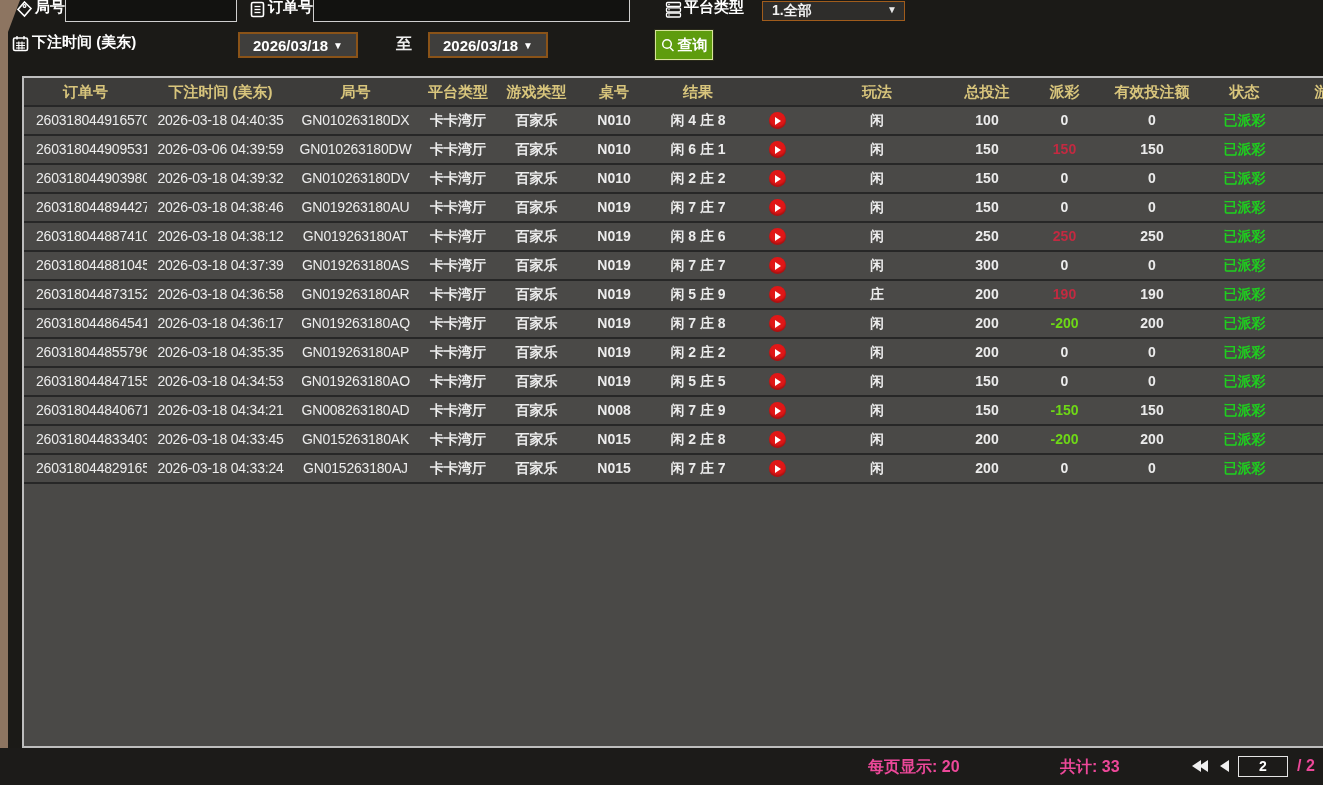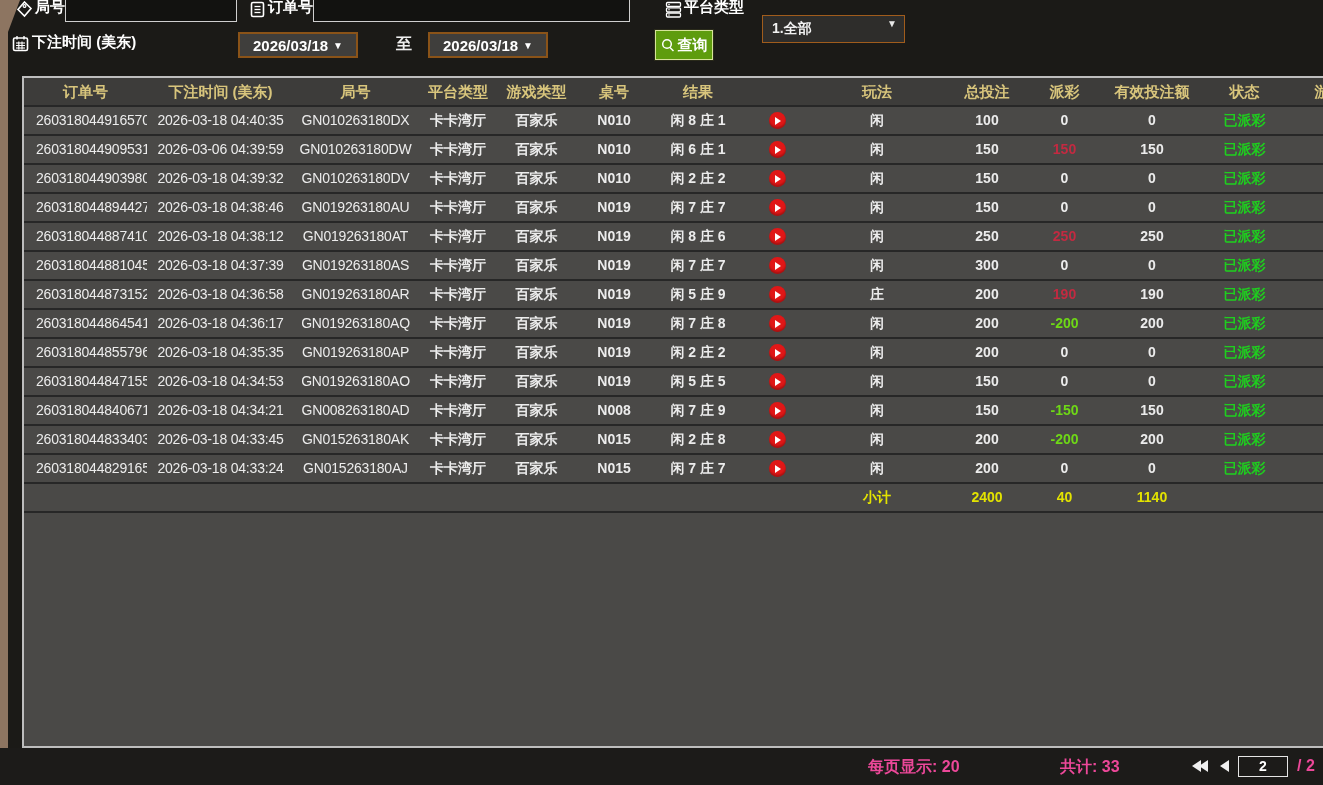--- a/index.html
+++ b/index.html
@@ -19,21 +19,21 @@
   .filters { position:absolute; left:0; top:0; width:1323px; height:76px; }
   .flabel { position:absolute; font-size:15px; font-weight:700; color:#fff; white-space:nowrap; }
   .ficon { position:absolute; width:17px; height:17px; }
   .ficon svg { width:100%; height:100%; display:block; }
   .tinput {
     position:absolute; top:-6px; height:28px; background:#121210;
     border:1px solid #cfcfcf; color:#eee; font-size:14px; padding:0 6px;
     font-family:"Liberation Sans", sans-serif; outline:none;
   }
   .selbox {
-    position:absolute; left:762px; top:15px; width:143px; height:28px;
+    position:absolute; left:762px; top:1px; width:143px; height:20px;
     background:#2e2d2b; border:1px solid #a05c1c; display:flex; align-items:center;
     font-size:14px; font-weight:700; color:#f2f2f2; padding-left:9px; cursor:pointer;
   }
   .selbox .arr { position:absolute; right:7px; top:2px; font-size:10px; color:#e8e8e8; }
   .datebox {
     position:absolute; top:32px; width:120px; height:26px; background:#3f3e3c;
     border:2px solid #8a5318; display:flex; align-items:center; justify-content:center;
     gap:5px; font-size:15px; font-weight:700; color:#fff; cursor:pointer;
   }
   .datebox .arr { font-size:10px; margin-top:1px; }
@@ -191,21 +191,21 @@
   </div>
 
   <div id="rows">
       <div class="tr row">
         <div class="td left">260318044916570</div>
         <div class="td time">2026-03-18 04:40:35</div>
         <div class="td time">GN010263180DX</div>
         <div class="td">卡卡湾厅</div>
         <div class="td">百家乐</div>
         <div class="td">N010</div>
-        <div class="td">闲 8 庄 1</div>
+        <div class="td">闲 4 庄 8</div>
         <div class="td playwrap">
           <span class="play-btn">
             <span class="tri"></span>
           </span>
         </div>
         <div class="td">闲</div>
         <div class="td">100</div>
         <div class="td pay-zero">0</div>
         <div class="td">0</div>
         <div class="td status">已派彩</div>
@@ -446,36 +446,20 @@
         </div>
         <div class="td">闲</div>
         <div class="td">200</div>
         <div class="td pay-zero">0</div>
         <div class="td">0</div>
         <div class="td status">已派彩</div>
         <div class="td"></div>
       </div>
     </div>
 
-  <div class="tr sumrow">
-    <div class="td"></div>
-      <div class="td"></div>
-      <div class="td"></div>
-      <div class="td"></div>
-    <div class="td"></div>
-      <div class="td"></div>
-      <div class="td"></div>
-      <div class="td"></div>
-    <div class="td sum-label">小计</div>
-    <div class="td sum-val">2400</div>
-    <div class="td sum-val">40</div>
-    <div class="td sum-val">1140</div>
-    <div class="td"></div>
-      <div class="td"></div>
-  </div>
 </div>
 
 <div class="footer">
   <span class="fitem" style="left:868px;">每页显示: 20</span>
   <span class="fitem" style="left:1060px;">共计: 33</span>
   <span class="pg-icon" style="left:1192px;">
     <span class="tri-l"></span>
       <span class="tri-l"></span>
   </span>
   <span class="pg-icon" style="left:1220px;">

